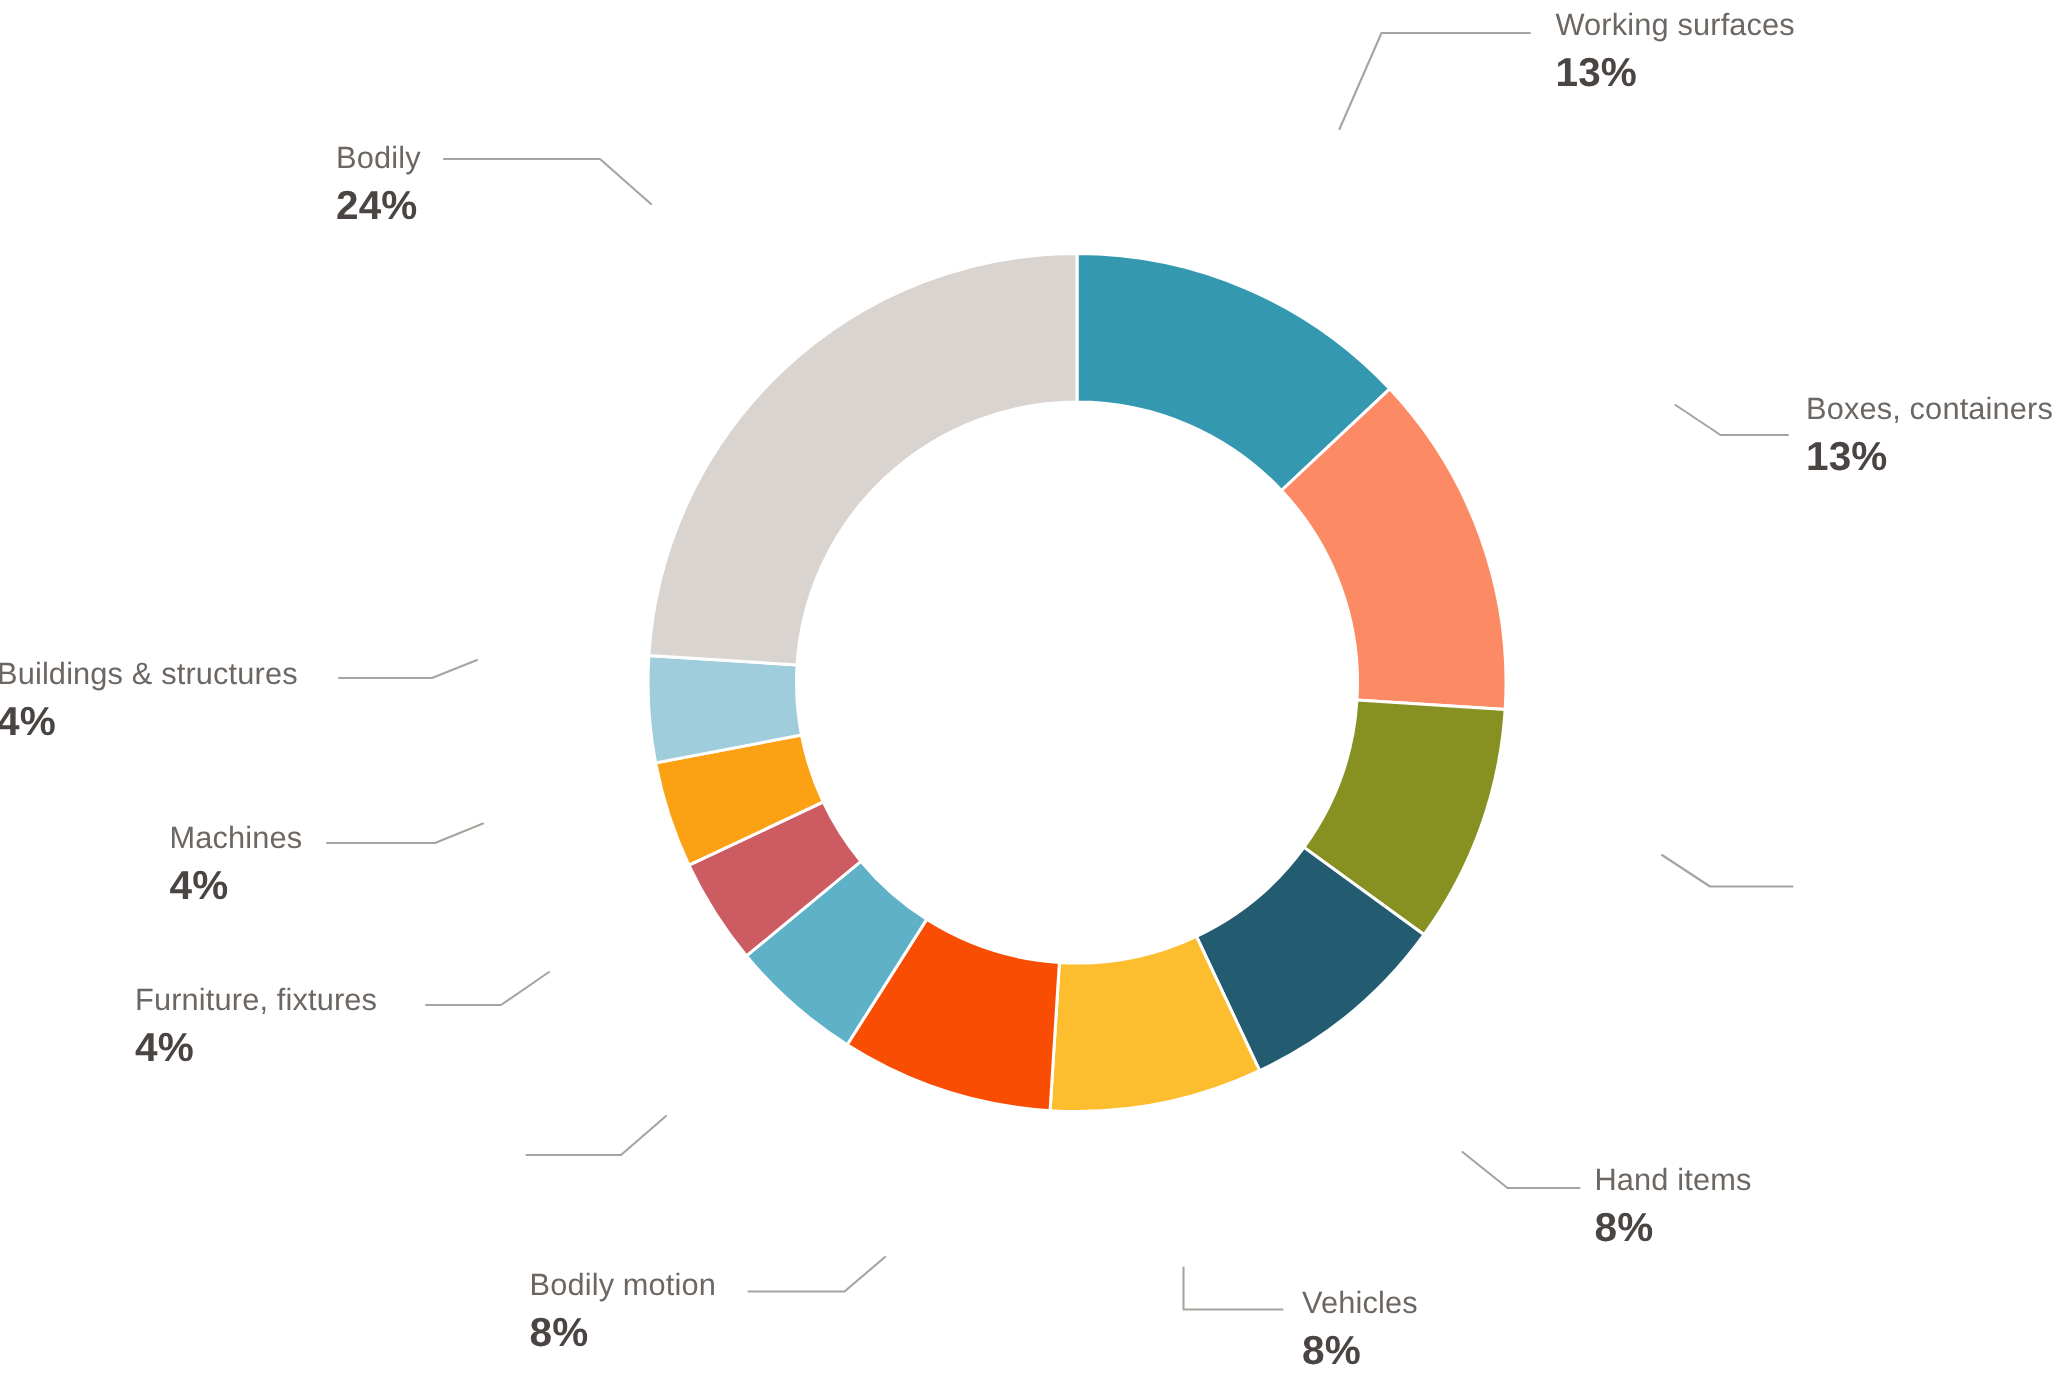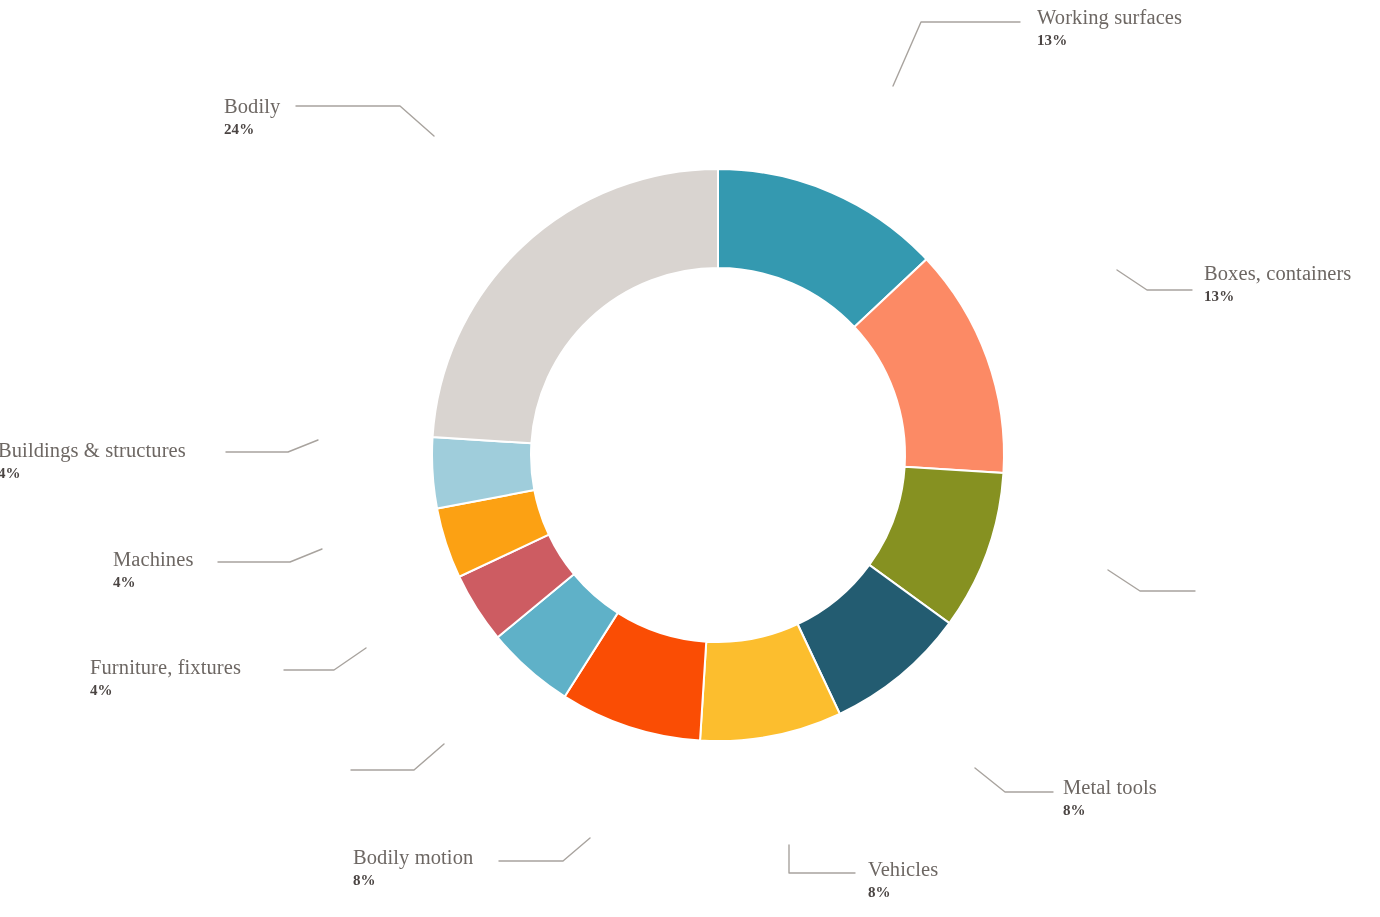--- a/index.html
+++ b/index.html
@@ -13,21 +13,20 @@
     position: relative;
     overflow: hidden;
     font-family: "Liberation Sans", sans-serif;
   }
   #chart-root {
     position: absolute;
     left: 0;
     top: 0;
     width: 1380px;
     height: 917px;
-    font-family: Liberation Serif, serif;
   }
   svg#donut-svg {
     position: absolute;
     left: 0;
     top: 0;
     width: 1380px;
     height: 917px;
     display: block;
   }
   .leader-line {
@@ -46,21 +45,21 @@
     line-height: 1.28;
     white-space: nowrap;
   }
   .label-name {
     font-size: 20.5px;
     color: #6d6763;
     font-weight: 400;
     letter-spacing: 0.1px;
   }
   .label-value {
-    font-size: 15px;
+    font-size: 27px;
     color: #4a4442;
     font-weight: 700;
     letter-spacing: 0.1px;
     margin-top: 1px;
   }
   .label.align-left  { text-align: left; }
 </style>
 </head>
 <body>
 
@@ -100,21 +99,21 @@
     <div class="label-value">13%</div>
   </div>
 
   <div class="label align-left" style="left:1204px; top:260px;">
     <div class="label-name">Boxes, containers</div>
     <div class="label-value">13%</div>
   </div>
 
 
   <div class="label align-left" style="left:1063px; top:774px;">
-    <div class="label-name">Metal tools</div>
+    <div class="label-name">Hand items</div>
     <div class="label-value">8%</div>
   </div>
 
   <div class="label align-left" style="left:868px; top:856px;">
     <div class="label-name">Vehicles</div>
     <div class="label-value">8%</div>
   </div>
 
   <div class="label align-left" style="left:353px; top:844px;">
     <div class="label-name">Bodily motion</div>

